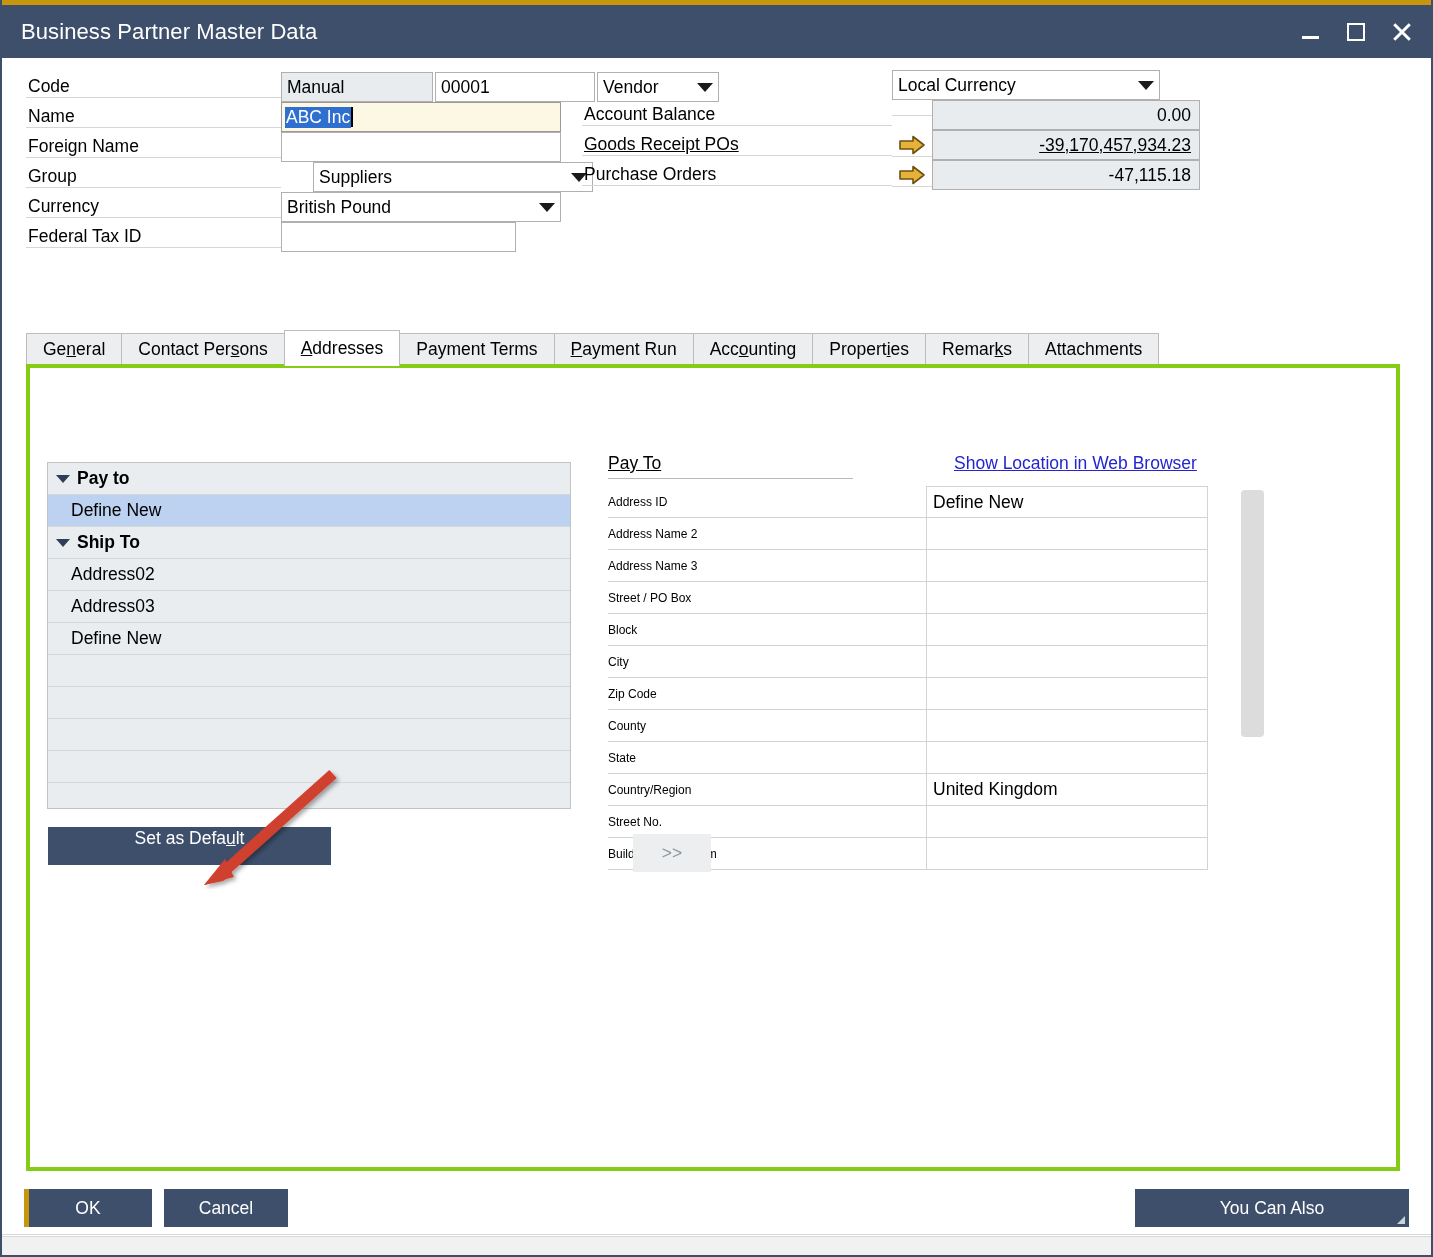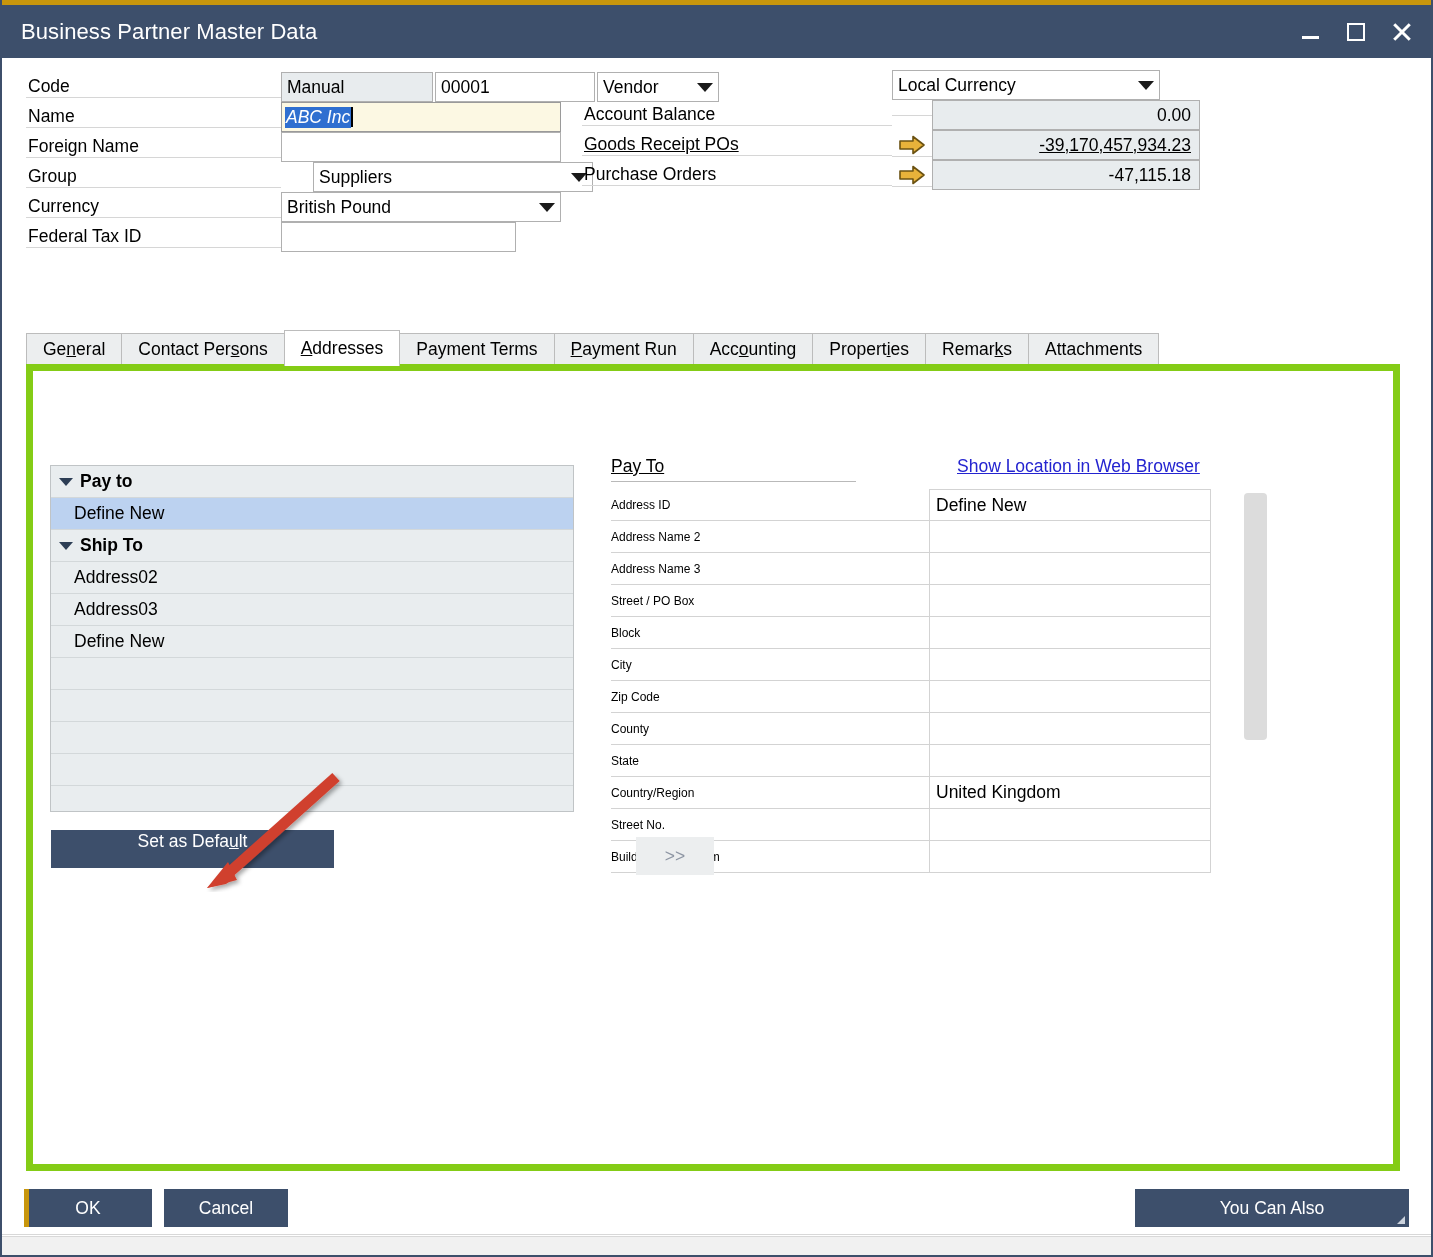--- a/index.html
+++ b/index.html
@@ -96,21 +96,21 @@
   }
   .fbox {
     background: #ffffff;
     border: 1px solid #b0b0b0;
     display: flex; align-items: center;
     font-size: 17.5px; color: #000;
     padding: 12px 5px;
     height: 30px;
   }
   .fbox.readonly { background: #e8ecee; }
-  .fbox.focused  { background: #fcf8e3; border-color: #9a9a9a; font-style: italic; }
+  .fbox.focused  { background: #fcf8e3; border-color: #9a9a9a; }
   .fbox.num { justify-content: flex-end; padding-right: 8px; }
   .fbox.sel-wrap { padding: 0 0 0 3px; }
   .sel-text {
     background: #2f6fd0; color: #ffffff;
     padding: 0 1px;
   }
   .caret {
     display: inline-block;
     width: 1.5px; height: 20px;
     background: #000;
@@ -173,21 +173,21 @@
     margin-bottom: -1px;
   }
   .tab u { text-decoration: underline; }
 
   
   .panel {
     position: absolute;
     top: 306px; left: 24px;
     width: 1374px; height: 807px;
     background: #ffffff;
-    border: 7px solid #84cc16;
+    border: 4px solid #84cc16;
   }
 
   
   .addr-list {
     position: absolute;
     top: 94px; left: 17px;
     width: 524px; height: 347px;
     border: 1px solid #c0c4c6;
     background: #e9edef;
     overflow: hidden;

